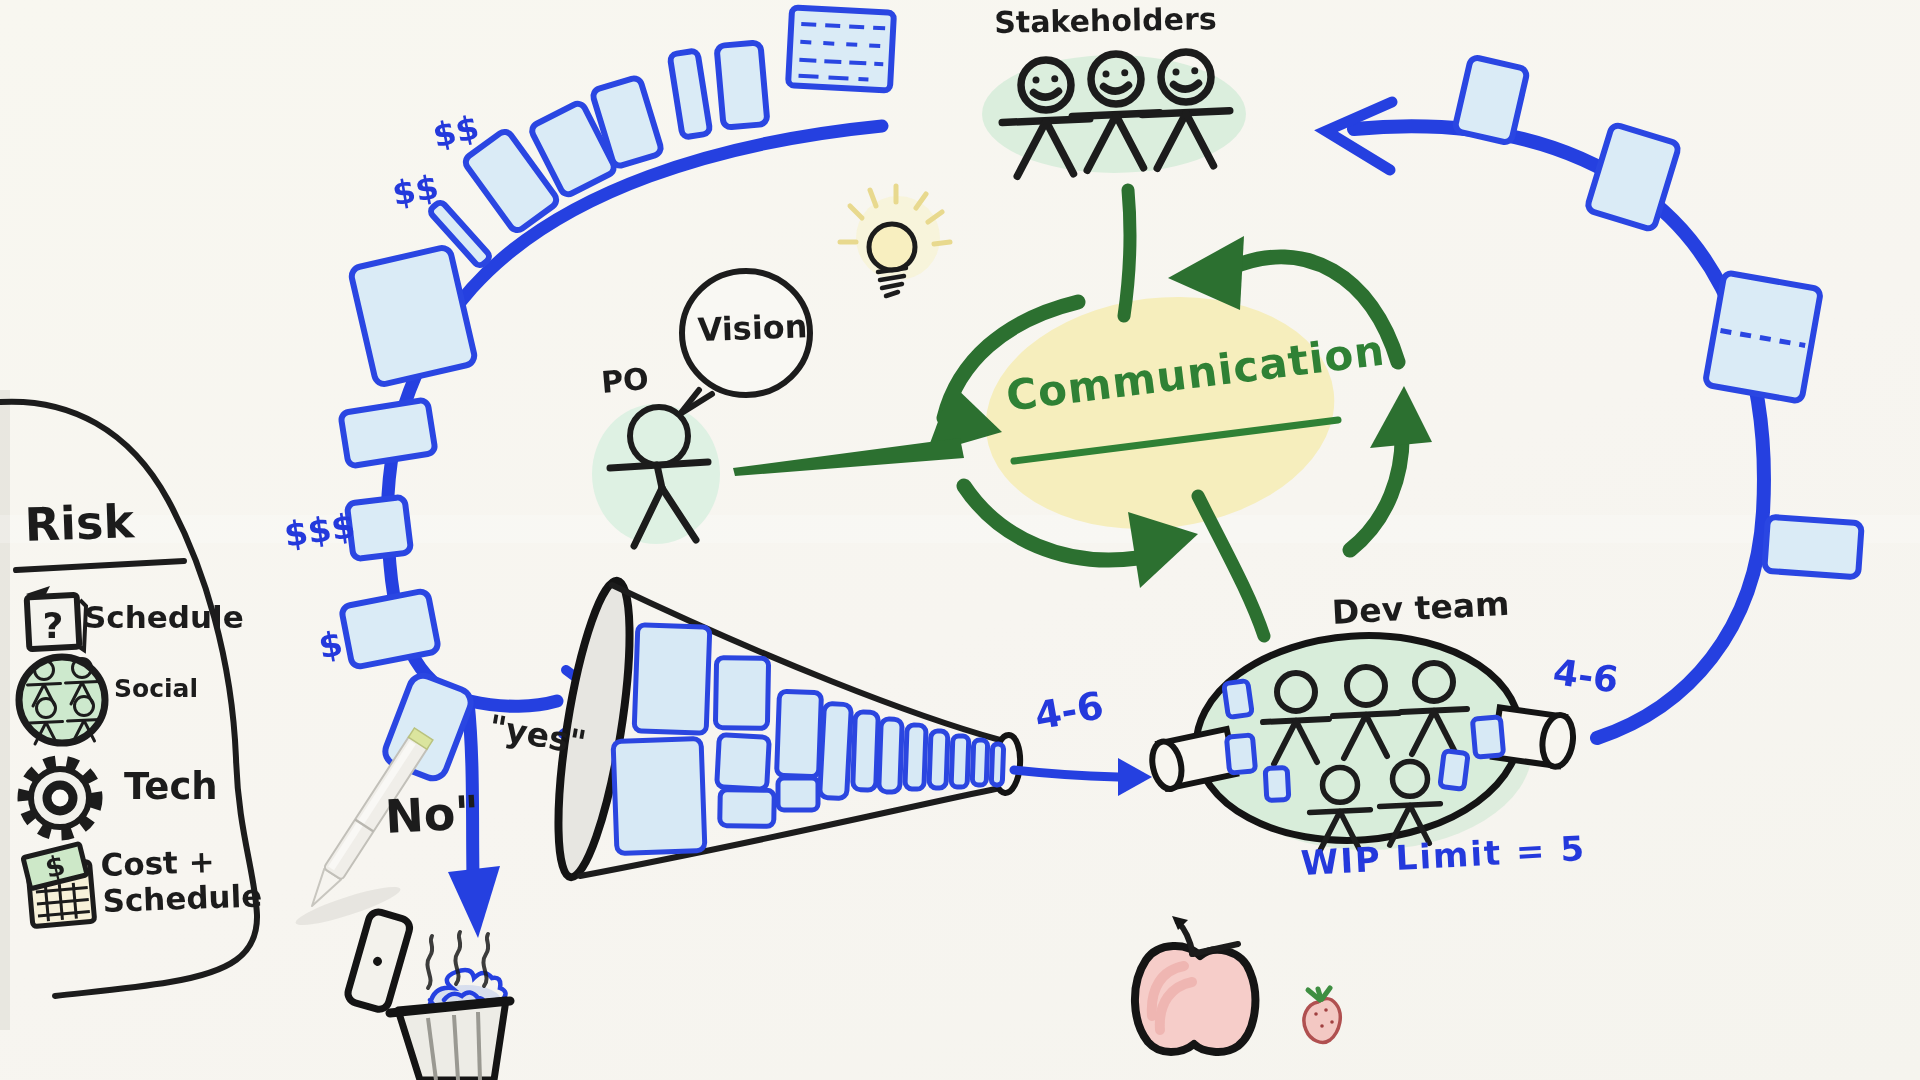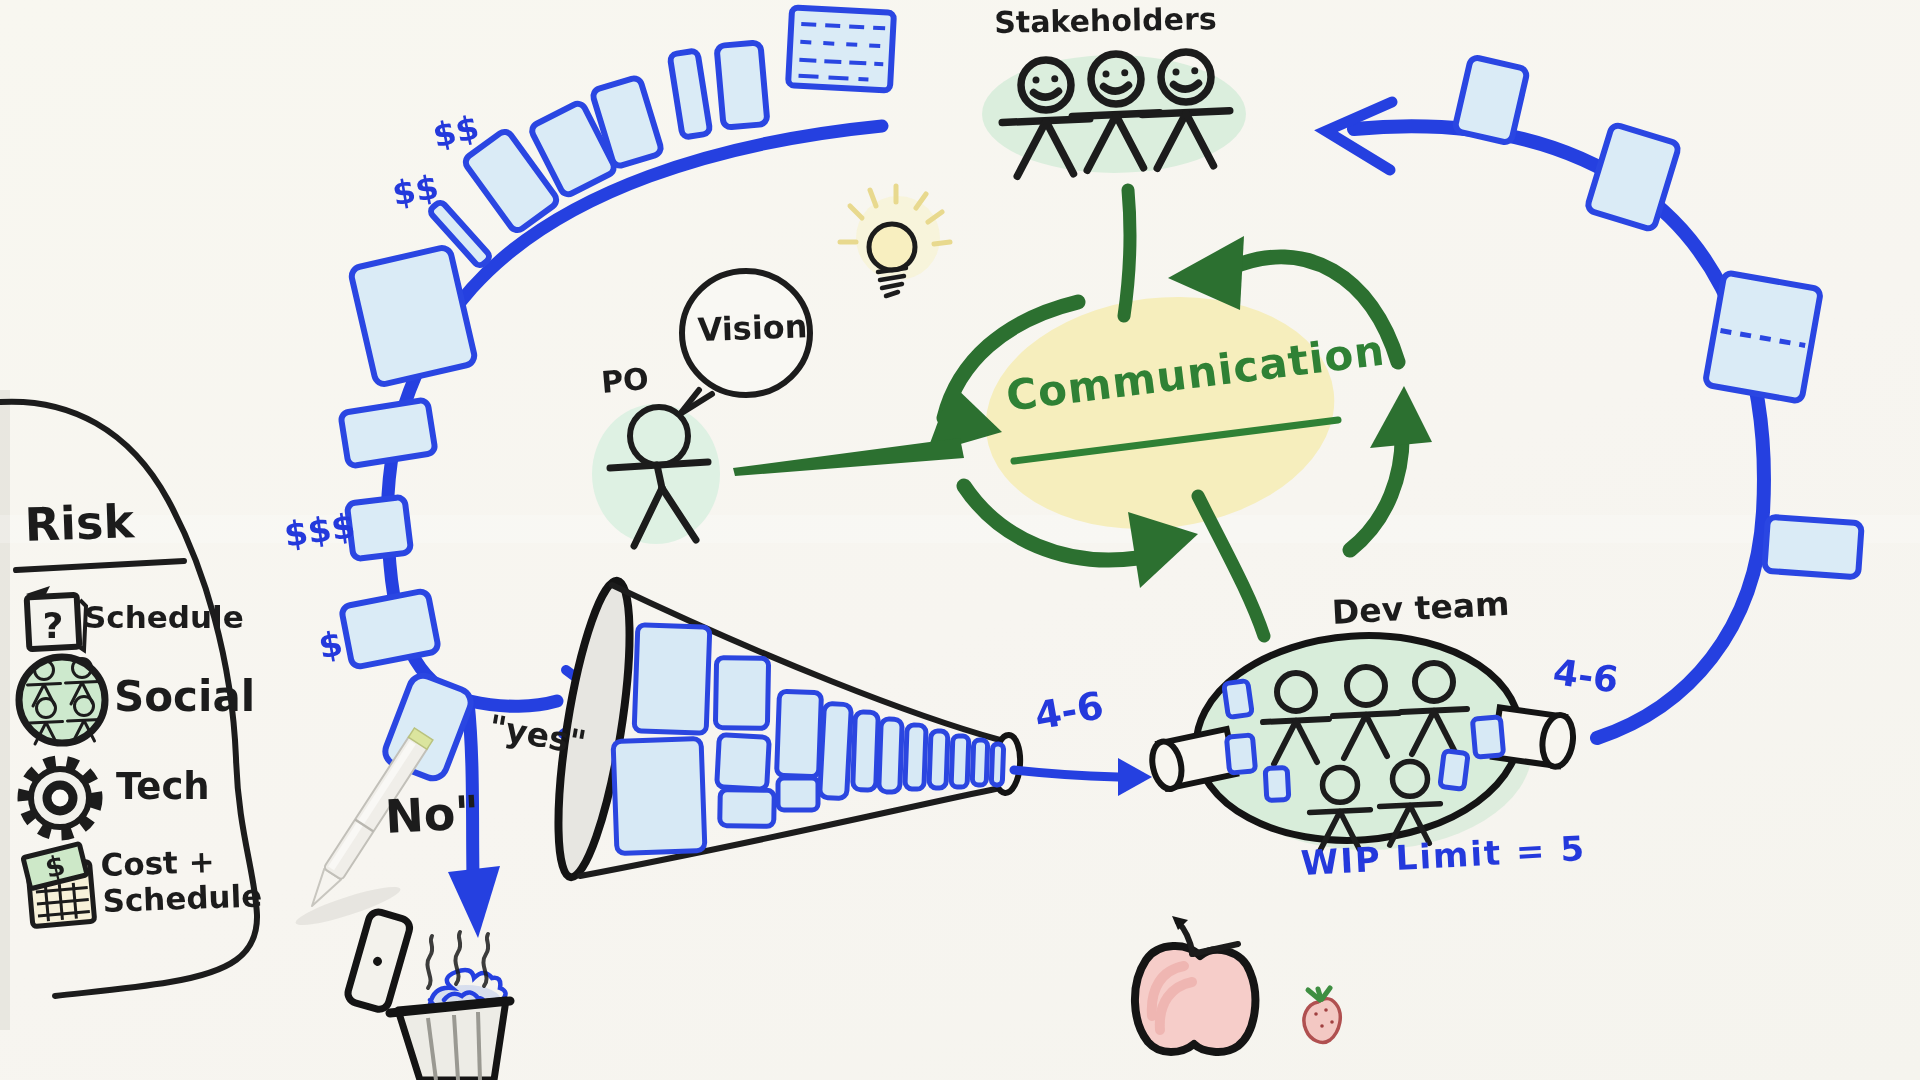--- a/index.html
+++ b/index.html
@@ -313,23 +313,23 @@
 <span class="lbl blue" style="left:1556px;top:654px;font-size:36px;transform:rotate(8deg);">4-6</span>
 
 <span class="lbl" style="left:492px;top:710px;font-size:33px;transform:rotate(10deg);">"yes"</span>
 
 <span class="lbl" style="left:384px;top:794px;font-size:46px;transform:rotate(-3deg);">No"</span>
 
 <span class="lbl" style="left:24px;top:502px;font-size:46px;transform:rotate(-2deg);">Risk</span>
 
 <span class="lbl" style="left:84px;top:602px;font-size:31px;">Schedule</span>
 
-<span class="lbl" style="left:114px;top:676px;font-size:42px;">Social</span>
-
-<span class="lbl" style="left:116px;top:768px;font-size:37px;">Tech</span>
+<span class="lbl" style="left:114px;top:676px;font-size:25px;">Social</span>
+
+<span class="lbl" style="left:124px;top:768px;font-size:37px;">Tech</span>
 
 <span class="lbl" style="left:100px;top:850px;font-size:31px;transform:rotate(-2deg);">Cost +</span>
 
 <span class="lbl" style="left:102px;top:886px;font-size:31px;transform:rotate(-2deg);">Schedule</span>
 
 <span class="lbl blue" style="left:430px;top:120px;font-size:33px;transform:rotate(-12deg);">$$</span>
 
 <span class="lbl blue" style="left:390px;top:178px;font-size:33px;transform:rotate(-10deg);">$$</span>
 
 <span class="lbl blue" style="left:282px;top:518px;font-size:34px;transform:rotate(-8deg);">$$$</span>

